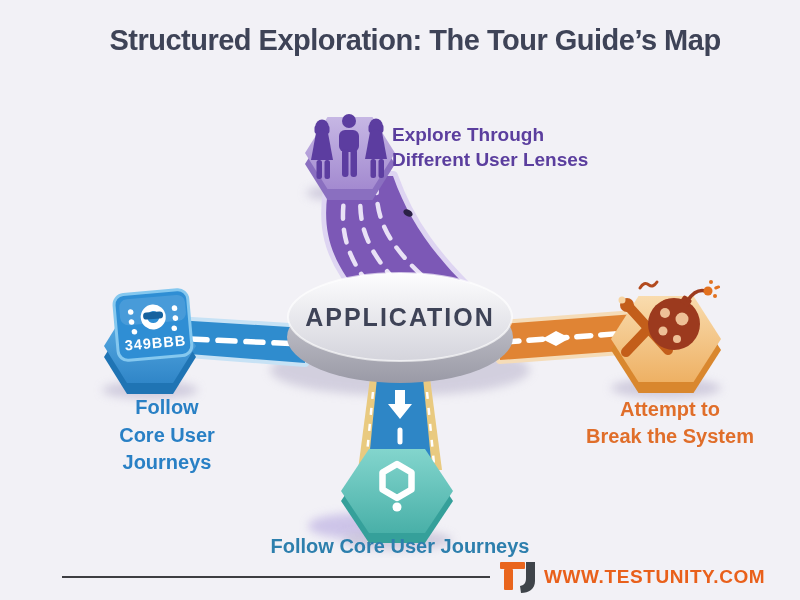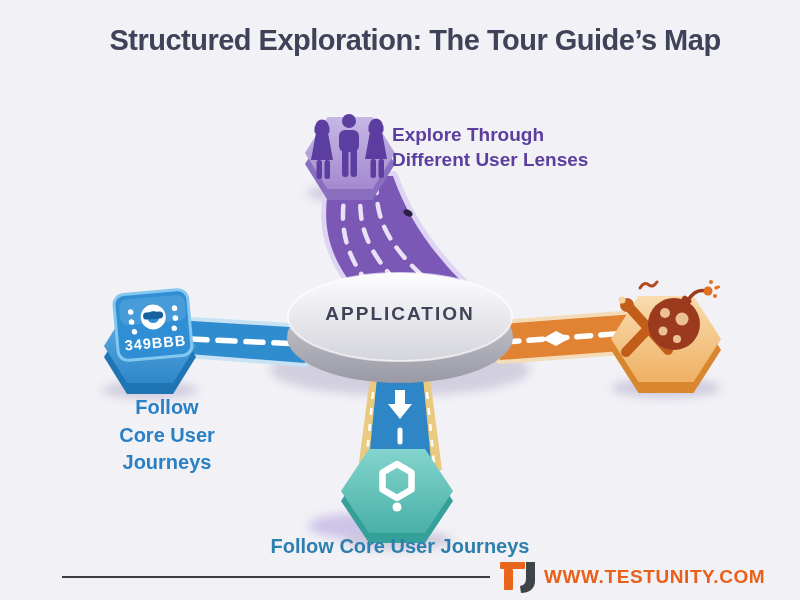--- a/index.html
+++ b/index.html
@@ -13,21 +13,21 @@
     left:15px;top:24px;width:800px;text-align:center;
     font-size:29px;font-weight:700;color:#3e4357;letter-spacing:-0.5px;
   }
   .lbl{font-weight:700;white-space:pre-line;}
   .lbl-top{left:392px;top:122px;width:240px;font-size:19px;line-height:1.32;color:#5b3e9e;text-align:left;}
   .lbl-left{left:72px;top:394px;width:190px;font-size:20px;line-height:1.38;color:#2980c5;text-align:center;}
   .lbl-right{left:565px;top:396px;width:210px;font-size:20px;line-height:1.35;color:#e06e2a;text-align:center;}
   .lbl-bottom{left:200px;top:535px;width:400px;font-size:20px;color:#2d7fad;text-align:center;}
   .app-label{
     left:288px;top:303px;width:224px;text-align:center;
-    font-size:19px;font-weight:700;letter-spacing:2px;color:#3e4357;
+    font-size:25px;font-weight:700;letter-spacing:2px;color:#3e4357;
   }
   .footer-line{left:62px;top:576px;width:428px;height:2px;background:#3e3e42;}
   .footer-url{left:544px;top:566px;font-size:19px;font-weight:700;color:#e9601b;letter-spacing:0.6px;}
   .logo-box{left:498px;top:556px;width:40px;height:40px;}
 </style>
 </head>
 <body>
 
 <div class="canvas">
 
@@ -190,20 +190,22 @@
 
   <div class="abs title">Structured Exploration: The Tour Guide’s Map</div>
 
   <div class="abs app-label">APPLICATION</div>
 
   <div class="abs lbl lbl-top">Explore Through
 Different User Lenses</div>
   <div class="abs lbl lbl-left">Follow
 Core User
 Journeys</div>
+  <div class="abs lbl lbl-right">Attempt to
+Break the System</div>
   <div class="abs lbl lbl-bottom">Follow Core User Journeys</div>
 
   <div class="abs footer-line"></div>
   <div class="abs logo-box">
     <svg width="40" height="40" viewBox="0 0 40 40">
       <g>
         <rect x="2" y="6" width="25" height="7" rx="1" fill="#e9651d"></rect>
         <rect x="6" y="13" width="9" height="21" rx="1" fill="#e9651d"></rect>
         <path d="M28,6 h9 v19 c0,8 -6,12 -14,12 l-1,-7 c5,-1 6,-4 6,-8 z" fill="#3f444a"></path>
       </g>

